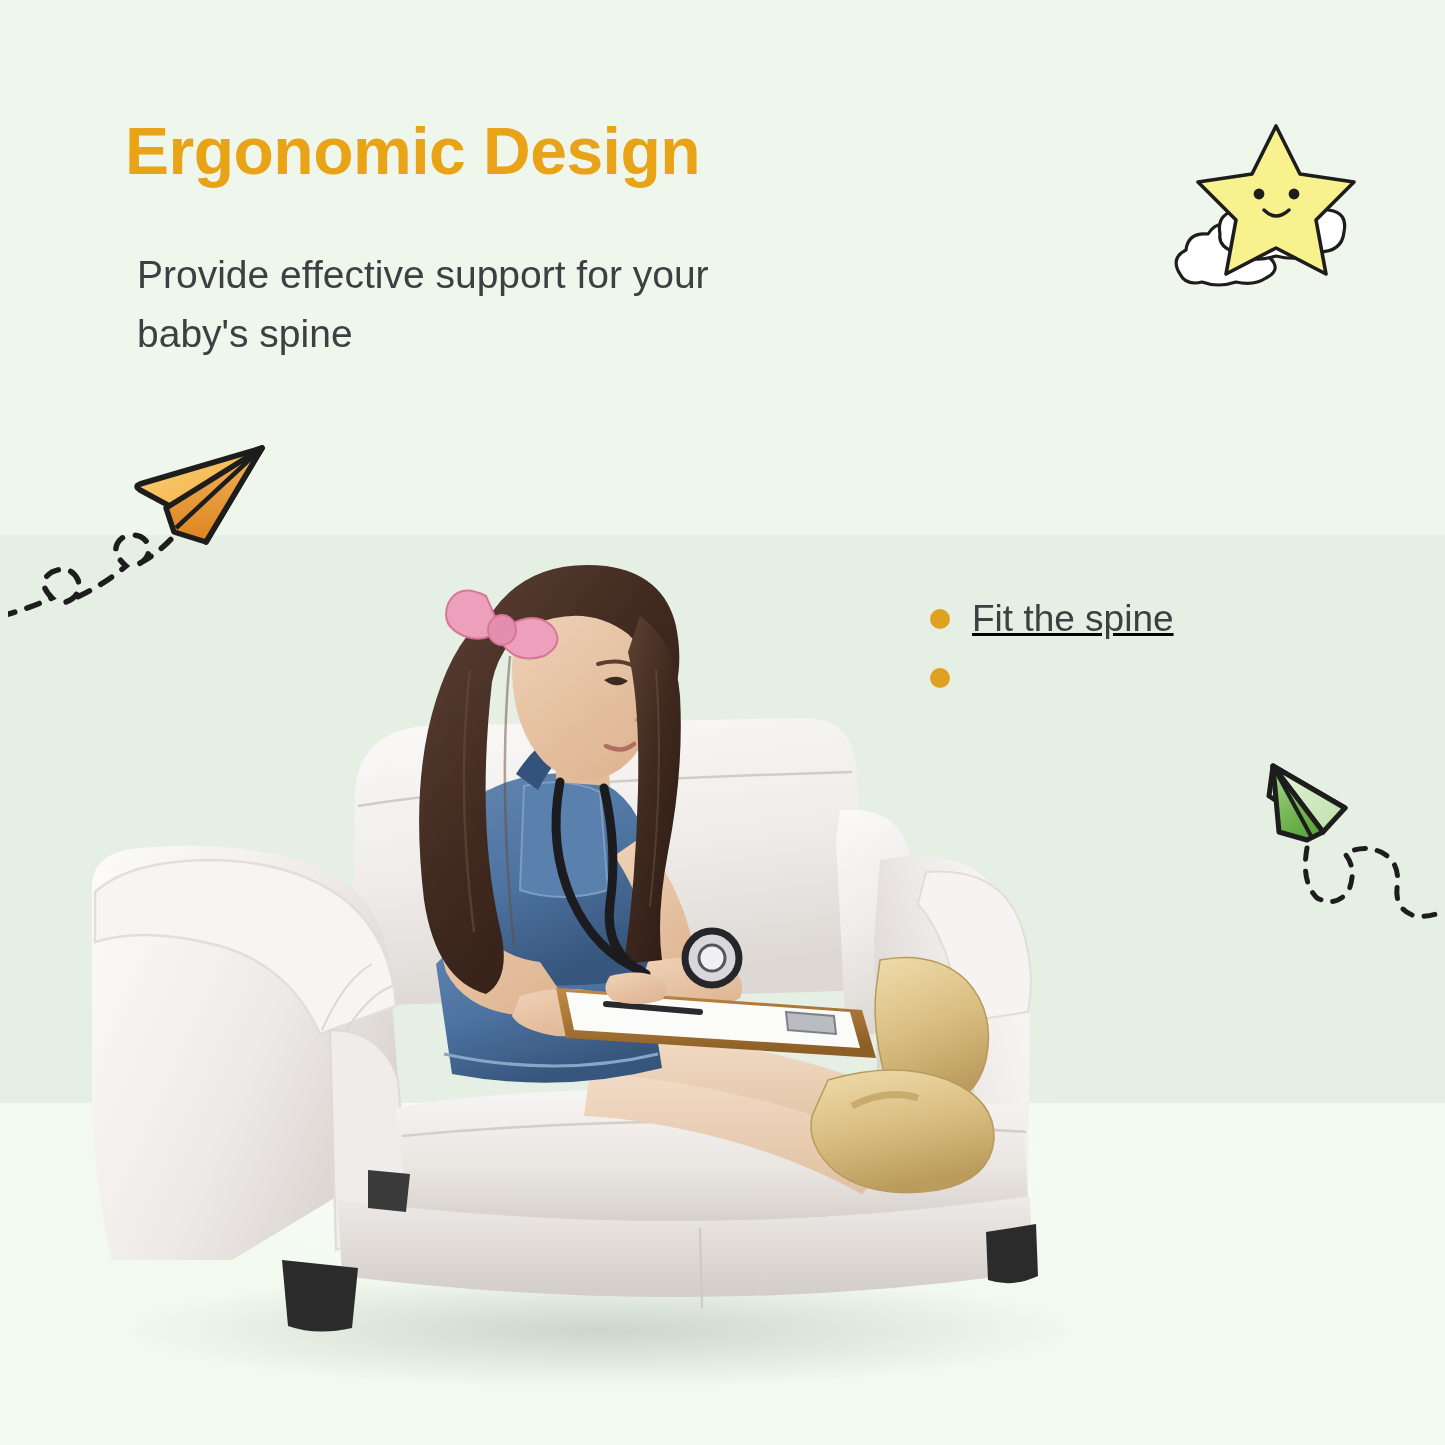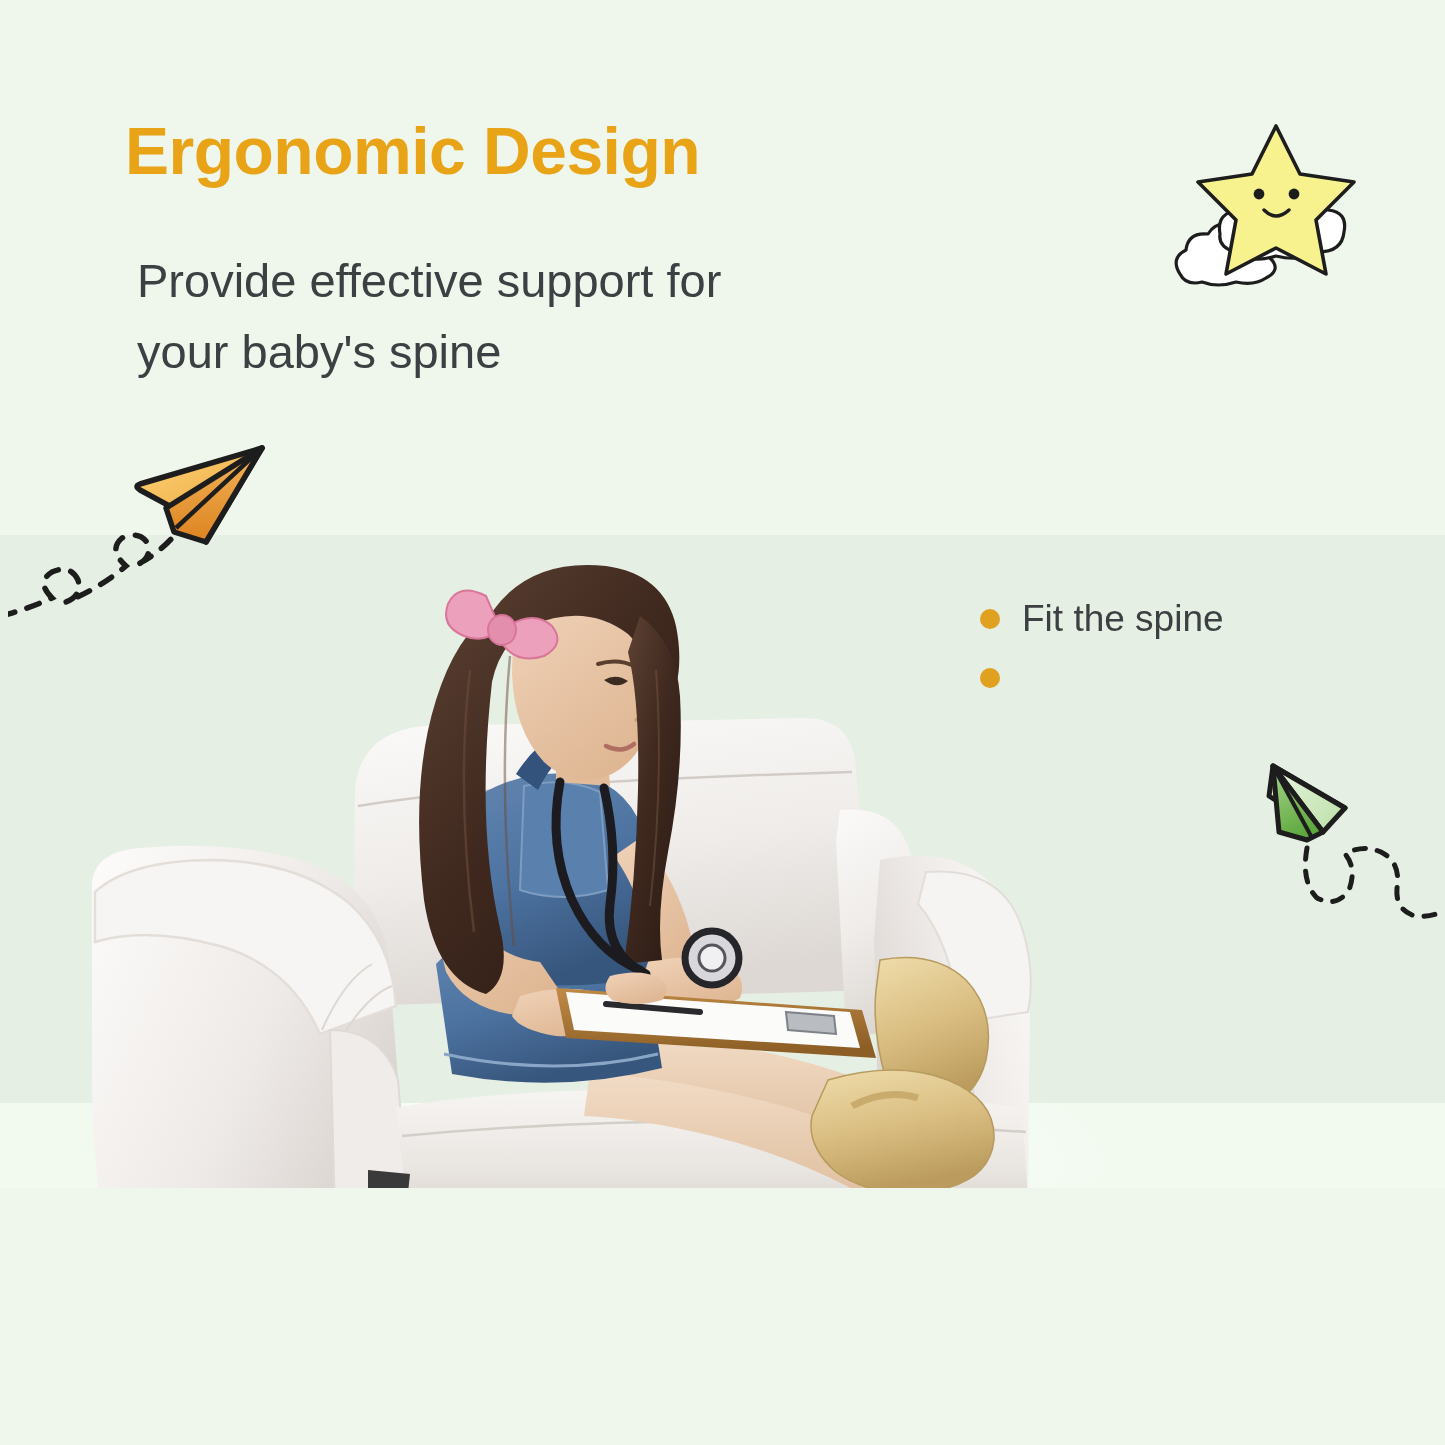--- a/index.html
+++ b/index.html
@@ -7,21 +7,21 @@
   html,body { width:1445px; height:1445px; overflow:hidden; }
   body {
     font-family:"Liberation Sans", sans-serif;
     background:#eff7ed;
     position:relative;
   }
 
   
   #poster {
     position:absolute; inset:0;
-    width:1445px; height:1188px;
+    width:1445px; height:1445px;
     overflow:hidden;
     background:#eff7ed;
   }
   .band { position:absolute; left:0; width:1445px; }
   .band-top    { top:0;     height:535px;  background:#eff7ed; }
   .band-mid    { top:535px; height:568px;  background:#e6efe4; }
   .band-bottom { top:1103px;height:342px;  background:#f2faf0; }
 
   
   .floor-glow {
@@ -32,28 +32,29 @@
   }
 
   
   .title {
     position:absolute; left:125px; top:113px;
     font-size:66px; font-weight:bold; letter-spacing:-0.5px;
     color:#e8a317; white-space:nowrap;
   }
   .subtitle {
     position:absolute; left:137px; top:245px;
-    font-size:47px; font-weight:400; line-height:1.52;
+    font-size:39px; font-weight:400; line-height:1.52;
     color:#3c4043; width:660px;
   }
 
   
   .bullets {
-    position:absolute; left:980px; top:598px;
+    position:absolute; left:930px; top:598px;
     list-style:none;
+    text-decoration:underline;
   }
   .bullets li {
     display:flex; align-items:center;
     margin-bottom:28px;
     font-size:37px; color:#3c4043; white-space:nowrap;
   }
   .dot {
     width:20px; height:20px; border-radius:50%;
     background:#e0a020; margin-right:22px; flex:none;
   }

